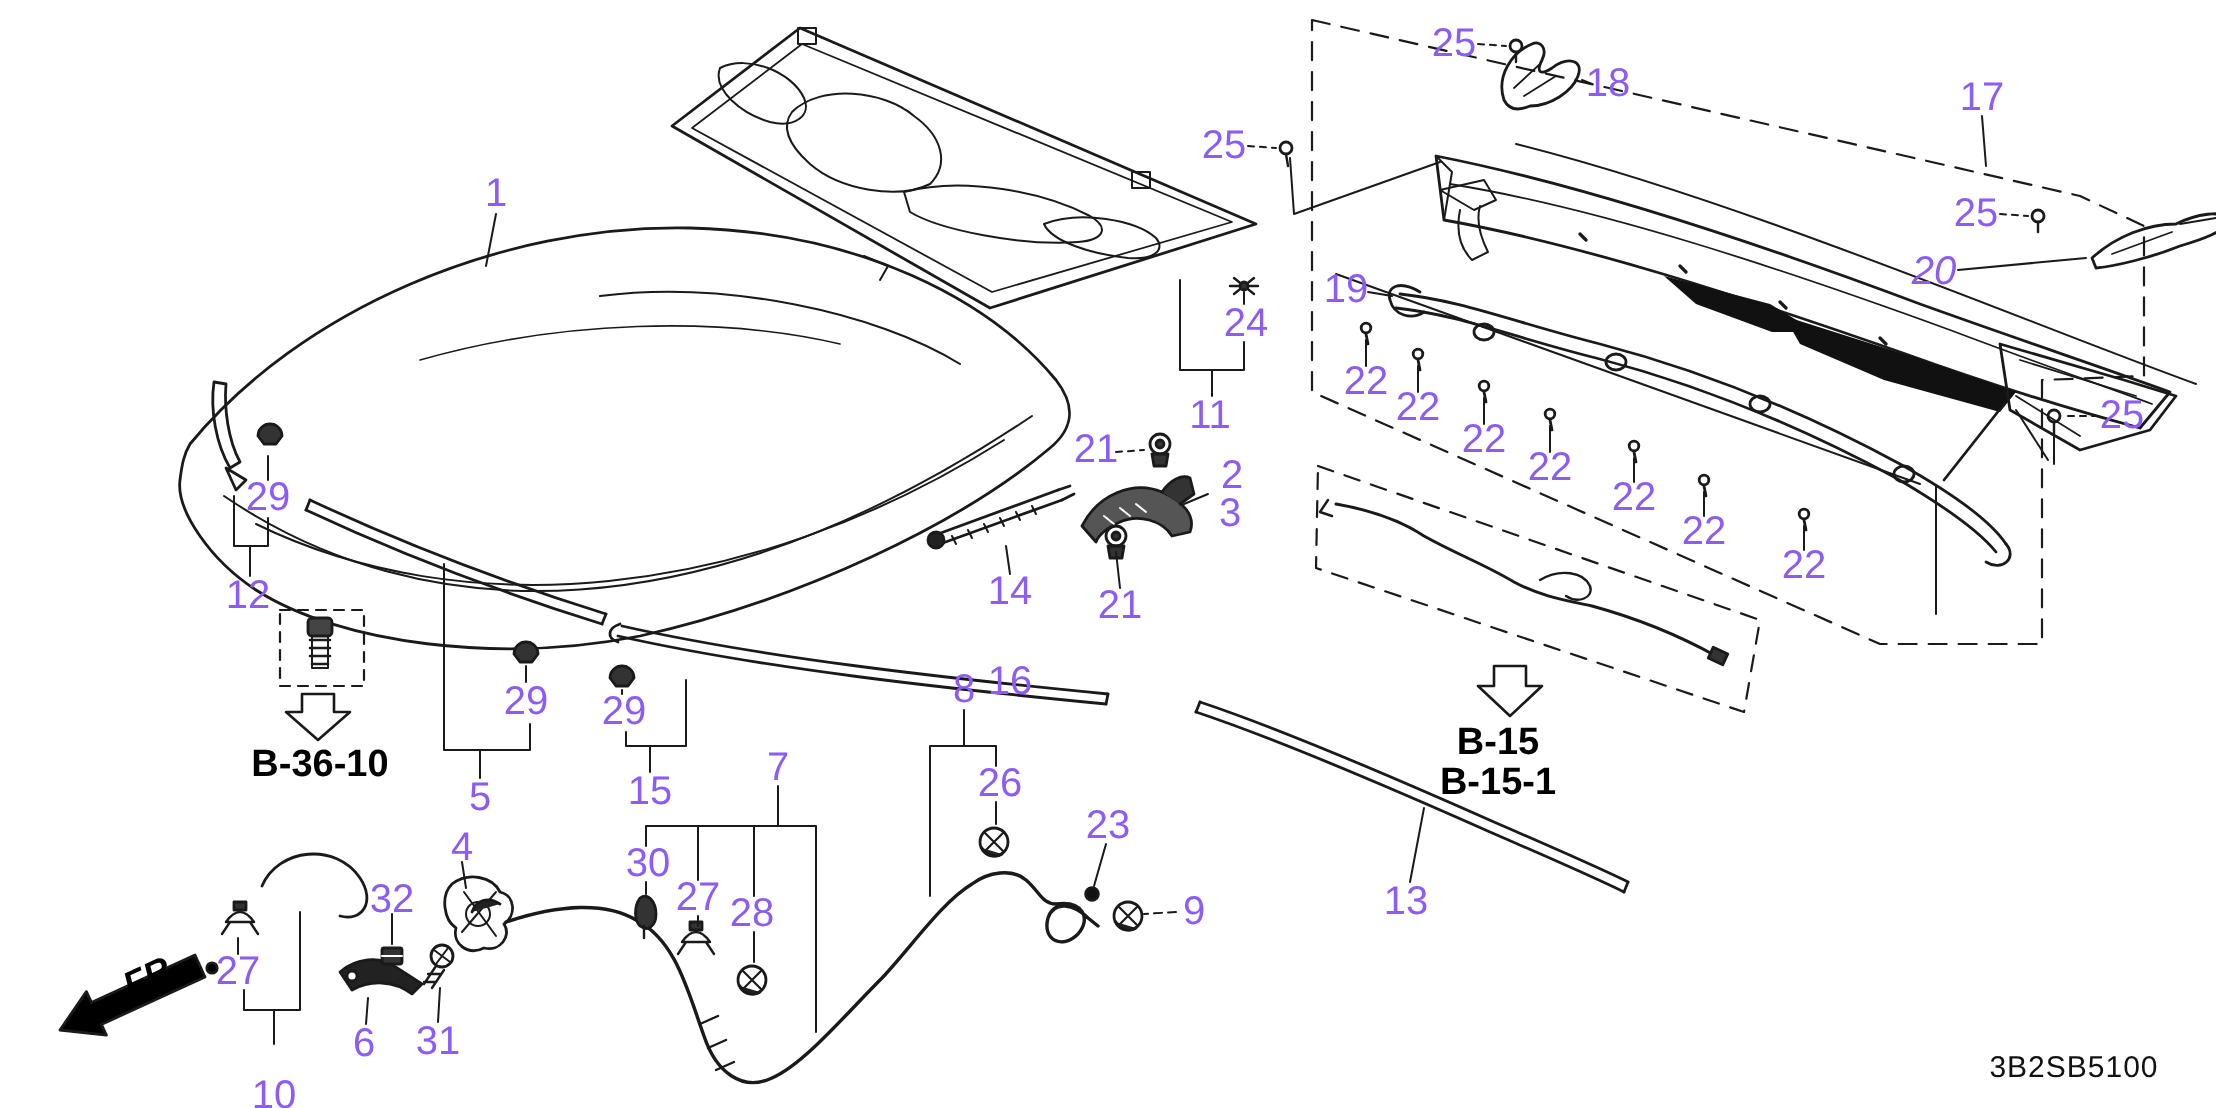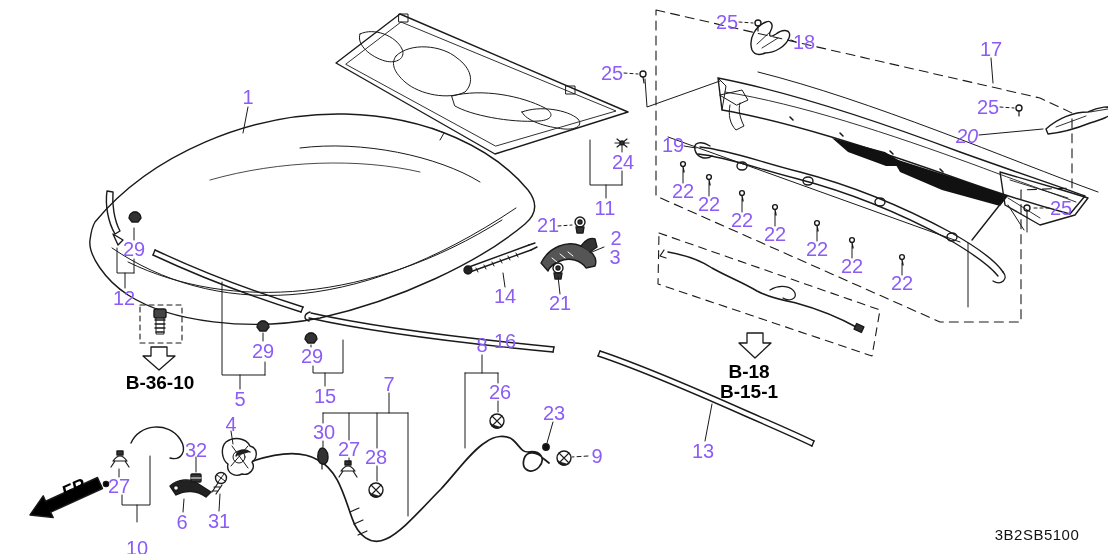--- a/index.html
+++ b/index.html
@@ -376,18 +376,18 @@
       <span class="plabel" style="left: 683px; top: 191px;">22</span>
       <span class="plabel" style="left: 709px; top: 204px;">22</span>
       <span class="plabel" style="left: 742px; top: 220px;">22</span>
       <span class="plabel" style="left: 775px; top: 234px;">22</span>
       <span class="plabel" style="left: 817px; top: 249px;">22</span>
       <span class="plabel" style="left: 852px; top: 266px;">22</span>
       <span class="plabel" style="left: 902px; top: 283px;">22</span>
     </div>
 
 <div class="ref" style="left:160px;top:383px;">B-36-10</div>
-<div class="ref" style="left:749px;top:372px;">B-18</div>
+<div class="ref" style="left:749px;top:372px;">B-15</div>
 <div class="ref" style="left:749px;top:392px;">B-15-1</div>
 <div class="fr" style="left:76px;top:488px;">FR.</div>
 <div class="code" style="left:1037px;top:534px;">3B2SB5100</div>
 
 </div>
 
 </body></html>

